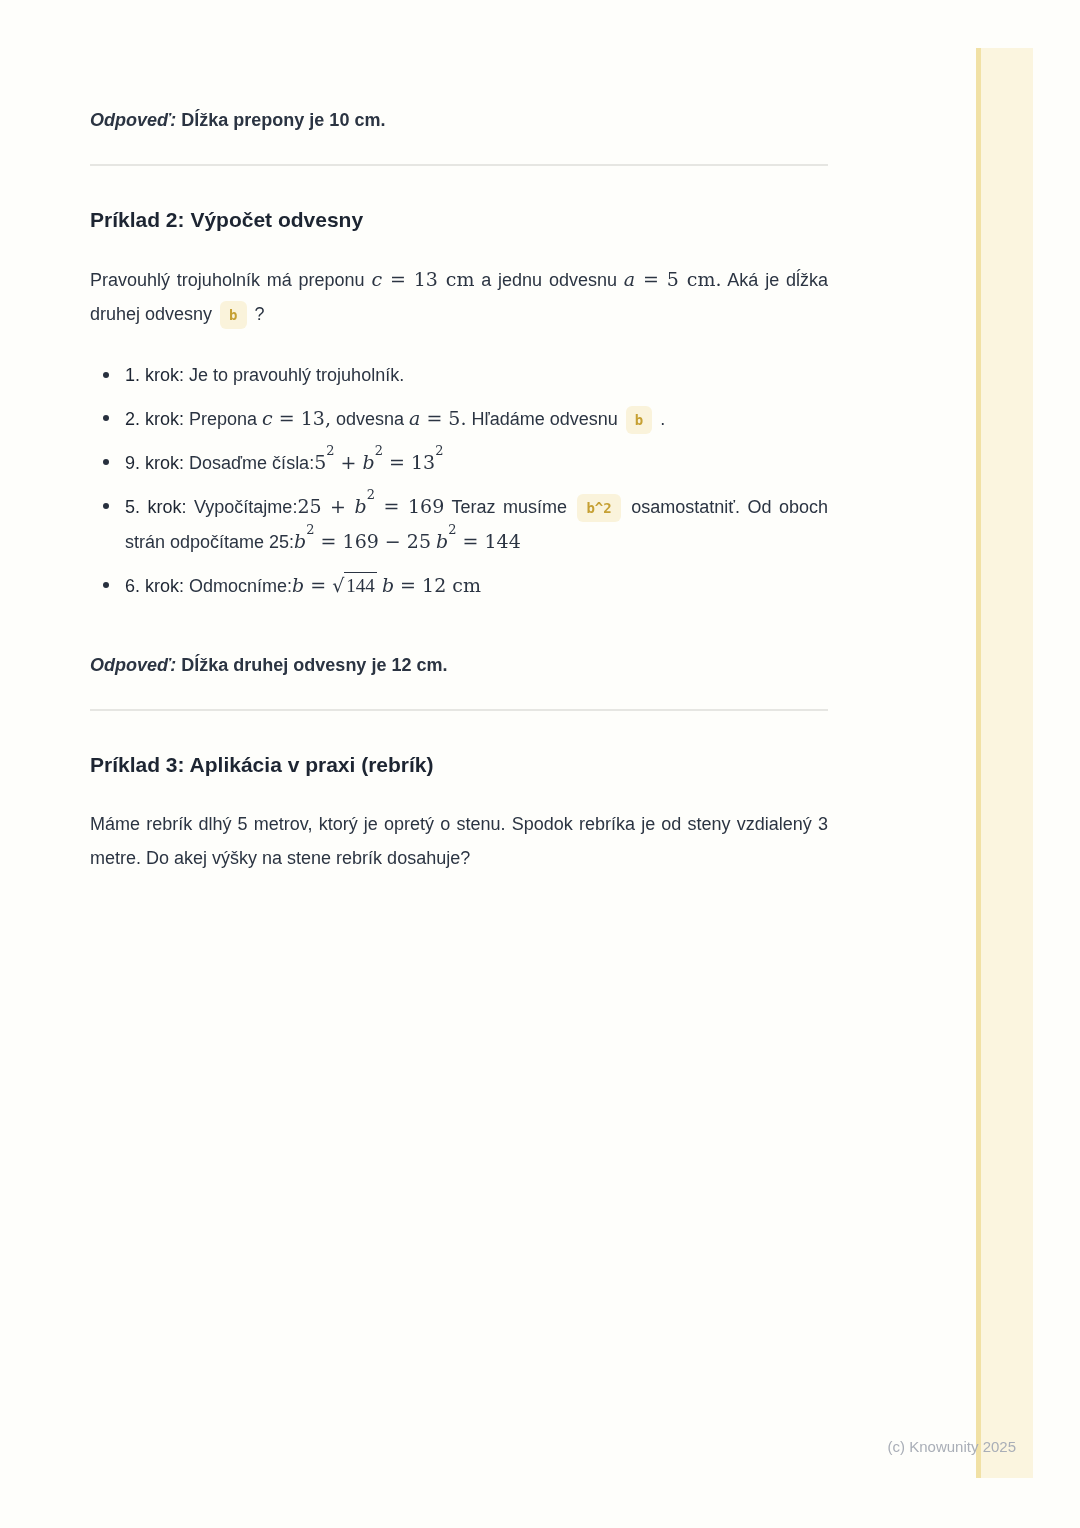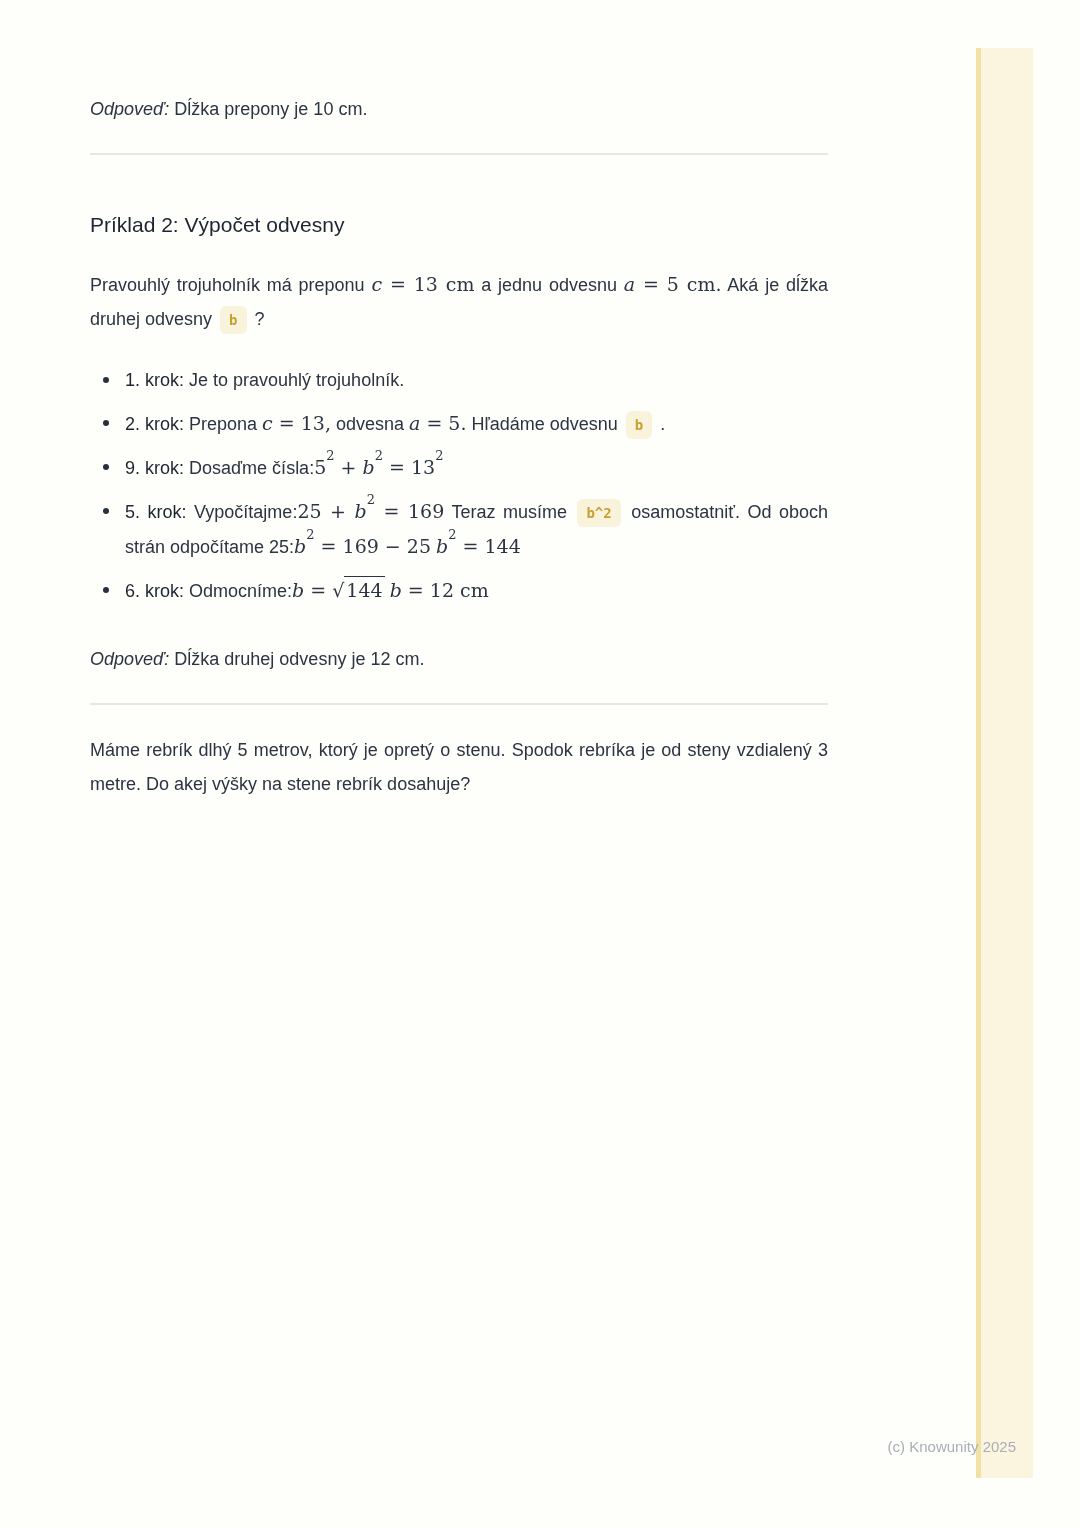--- a/index.html
+++ b/index.html
@@ -31,28 +31,28 @@
     font-size:18px;
     line-height:34px;
     z-index:2;
   }
   .content hr.divider {
     border:none;
     border-top:2px solid #E6E6E2;
     margin-top:27px;
   }
   .content h3.section-heading {
-    margin-top:56px;
+    margin-top:40px;
     font-size:21px;
     line-height:28px;
-    font-weight:400;
+    font-weight:700;
     color:#1D2532;
   }
   .content p.paragraph { margin-top:28px; text-align:justify; }
-  .content p.answer    { margin-top:34px; }
+  .content p.answer    { margin-top:45px;font-weight:bold; }
   .content ul.steps    { margin-top:27px; list-style:none; }
   .content ul.steps li {
     position:relative;
     padding-left:35px;
     margin-bottom:9px;
     text-align:justify;
   }
   .content ul.steps li::before {
     content:"";
     position:absolute;
@@ -93,20 +93,21 @@
     position:relative;
     top:-7px;
   }
   .math .sqrt { white-space:nowrap; }
   .math .sqrt .rsign { display:inline-block; }
   .math .sqrt .rbody {
     display:inline-block;
     border-top:1.5px solid currentColor;
     padding:0 2px;
     line-height:26px;
+    font-family:Liberation Serif, serif;
   }
 
   .copyright-footer {
     position:absolute;
     top:1437px;
     right:64px;
     font-size:15px;
     line-height:20px;
     color:#A9AEB7;
     z-index:3;
@@ -123,17 +124,18 @@
       <p class="paragraph">Pravouhlý trojuholník má preponu <span class="math"><span class="mi">c</span> = 13 <span class="mr">cm</span></span> a jednu odvesnu <span class="math"><span class="mi">a</span> = 5 <span class="mr">cm</span>.</span> Aká je dĺžka druhej odvesny <span class="code-badge">b</span> ?</p>
       <ul class="steps">
         <li><span class="run-b">1. krok:</span> Je to pravouhlý trojuholník.</li>
         <li><span class="run-b">2. krok:</span> Prepona <span class="math"><span class="mi">c</span> = 13,</span> odvesna <span class="math"><span class="mi">a</span> = 5.</span> Hľadáme odvesnu <span class="code-badge">b</span> .</li>
         <li><span class="run-b">9. krok:</span> Dosaďme čísla:<span class="math">5<sup>2</sup> + <span class="mi">b</span><sup>2</sup> = 13<sup>2</sup></span></li>
         <li><span class="run-b">5. krok:</span> Vypočítajme:<span class="math">25 + <span class="mi">b</span><sup>2</sup> = 169</span> Teraz musíme <span class="code-badge">b^2</span> osamostatniť. Od oboch strán odpočítame 25:<span class="math"><span class="mi">b</span><sup>2</sup> = 169 − 25</span> <span class="math"><span class="mi">b</span><sup>2</sup> = 144</span></li>
         <li><span class="run-b">6. krok:</span> Odmocníme:<span class="math"><span class="mi">b</span> = <span class="sqrt"><span class="rsign">√</span><span class="rbody">144</span></span></span> <span class="math"><span class="mi">b</span> = 12 <span class="mr">cm</span></span></li>
       </ul>
       <p class="answer"><span class="run-i">Odpoveď:</span> Dĺžka druhej odvesny je 12 cm.</p>
       <hr class="divider">
+      <h3 class="section-heading">Príklad 3: Aplikácia v praxi (rebrík)</h3>
       <p class="paragraph">Máme rebrík dlhý 5 metrov, ktorý je opretý o stenu. Spodok rebríka je od steny vzdialený 3 metre. Do akej výšky na stene rebrík dosahuje?</p>
     </main>
   <div class="side-strip"></div>
   <div class="copyright-footer">(c) Knowunity 2025</div>
 </div>
 
 </body></html>

